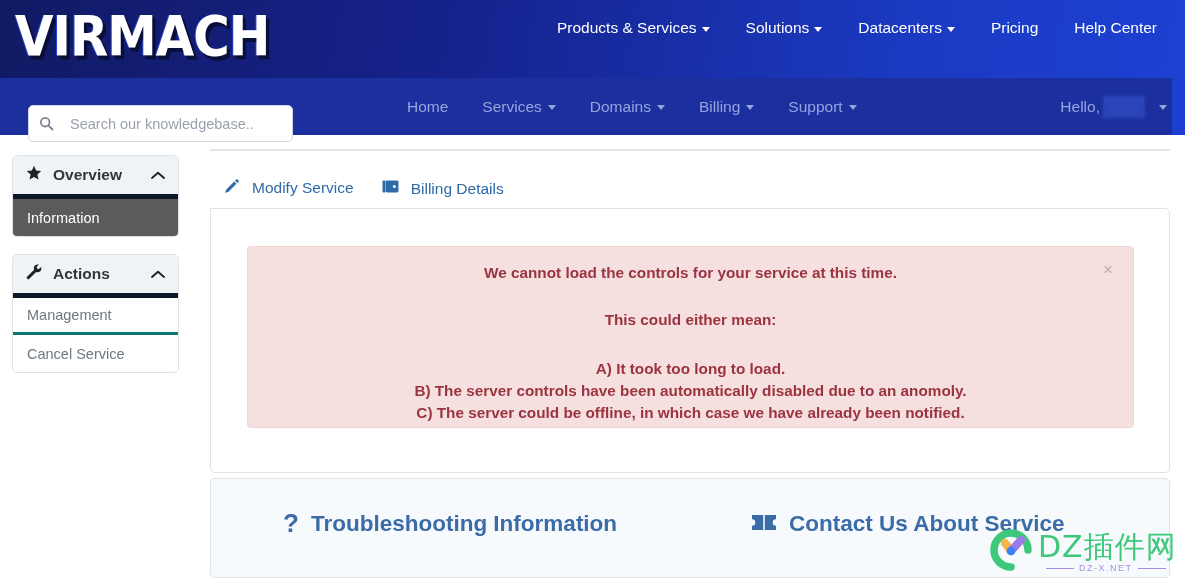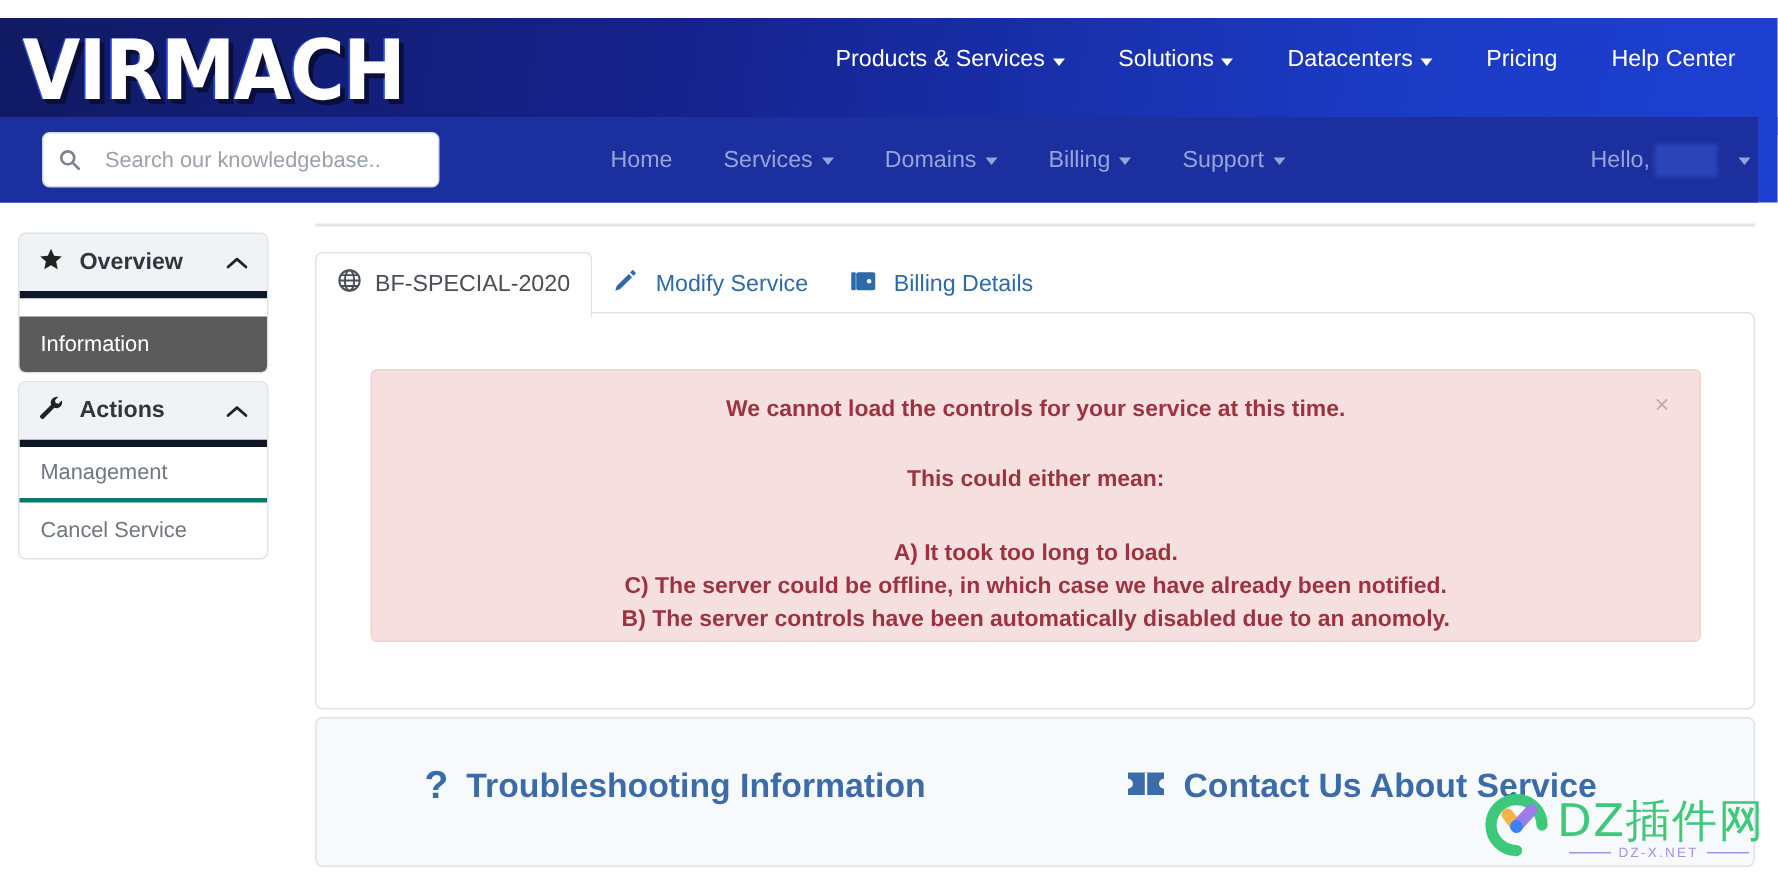--- a/index.html
+++ b/index.html
@@ -6,21 +6,21 @@
   html, body {
     margin: 0; padding: 0;
     width: 1185px; height: 587px;
     background: #ffffff;
     font-family: "Liberation Sans", sans-serif;
     overflow: hidden;
   }
 
   
   .top-header {
-    position: absolute; left: 0; top: 12px;
+    position: absolute; left: 0; top: 0;
     width: 1185px; height: 78px;
     background: linear-gradient(100deg, #111a63 0%, #15228c 38%, #1b3bc4 78%, #1d40d2 100%);
   }
   .logo {
     position: absolute; left: 15px; top: 8px;
     font-family: "DejaVu Sans", sans-serif;
     font-size: 47px;
     font-weight: bold;
     color: #ffffff;
     letter-spacing: -1px;
@@ -58,21 +58,21 @@
     position: absolute; left: 0; top: 78px;
     width: 1185px; height: 57px;
     background: #1d3fd0;
   }
   .subnav-inner {
     position: absolute; left: 0; top: 78px;
     width: 1172px; height: 57px;
     background: #1c2f9e;
   }
   .search-box {
-    position: absolute; left: 28px; top: 88px;
+    position: absolute; left: 28px; top: 105px;
     width: 265px; height: 37px;
     background: #ffffff;
     border: 1px solid #d4d8e6;
     border-radius: 5px;
     display: flex; align-items: center;
     padding: 0 10px;
   }
   .search-icon { color: #7c8391; margin-right: 14px; display:flex; }
   .search-input {
     border: none; outline: none;
@@ -141,21 +141,20 @@
     color: #6f7780;
     border-bottom: 3px solid #0f766e;
     text-decoration: none;
   }
   .panel-item:last-child { border-bottom: none; border-radius: 0 0 4px 4px; }
   .panel-item.active {
     background: #5b5b5b;
     color: #ffffff;
     border-bottom: none;
     border-radius: 0 0 4px 4px;
-    margin-top: 12px;
   }
 
   
   .content-rule {
     position: absolute; left: 210px; top: 149px;
     width: 960px; height: 2px; background: #e3e6e8;
   }
   .tabs {
     position: absolute; left: 210px; top: 168px;
     display: flex; align-items: flex-end;
@@ -362,32 +361,20 @@
     <span>Management</span>
   </a>
   <a class="panel-item" href="#">
     <span>Cancel Service</span>
   </a>
 </div>
 
 <div class="content-rule"></div>
 
 <div class="tabs">
-  <a class="tab active" href="#">
-    <span>
-      <svg width="16" height="16" viewBox="0 0 16 16" fill="none" stroke="#4a4f55" stroke-width="1.3">
-        <circle cx="8" cy="8" r="6.8"></circle>
-        <ellipse cx="8" cy="8" rx="3.1" ry="6.8"></ellipse>
-        <line x1="1.3" y1="8" x2="14.7" y2="8"></line>
-        <line x1="2.4" y1="4.4" x2="13.6" y2="4.4"></line>
-        <line x1="2.4" y1="11.6" x2="13.6" y2="11.6"></line>
-      </svg>
-    </span>
-    <span>BF-SPECIAL-2020</span>
-  </a>
   <a class="tab inactive" href="#">
     <span>
       <svg width="16" height="16" viewBox="0 0 16 16" fill="#2f6aa8">
         <path d="M12.9 0.9 15.1 3.1 13.3 4.9 11.1 2.7z"></path>
         <path d="M10.2 3.6 12.4 5.8 4.3 13.9 1.2 14.8 2.1 11.7z"></path>
       </svg>
     </span>
     <span>Modify Service</span>
   </a>
   <a class="tab inactive" href="#">
@@ -404,22 +391,22 @@
 
 <div class="main-card">
   <div class="alert">
     <button class="alert-close">×</button>
     <div class="alert-body">
       <div class="ln">We cannot load the controls for your service at this time.</div>
       <div class="gap-l"></div>
       <div class="ln">This could either mean:</div>
       <div class="gap-m"></div>
       <div class="ln ln-tight">A) It took too long to load.</div>
+      <div class="ln ln-tight">B) The server controls have been automatically disabled due to an anomoly.</div>
       <div class="ln ln-tight">C) The server could be offline, in which case we have already been notified.</div>
-      <div class="ln ln-tight">B) The server controls have been automatically disabled due to an anomoly.</div>
     </div>
   </div>
 </div>
 
 <div class="footer-card">
   <a class="footer-link" id="footer-link-troubleshooting" href="#">
     <span class="qmark">?</span>
     <span>Troubleshooting Information</span>
   </a>
   <a class="footer-link" id="footer-link-contact" href="#">

